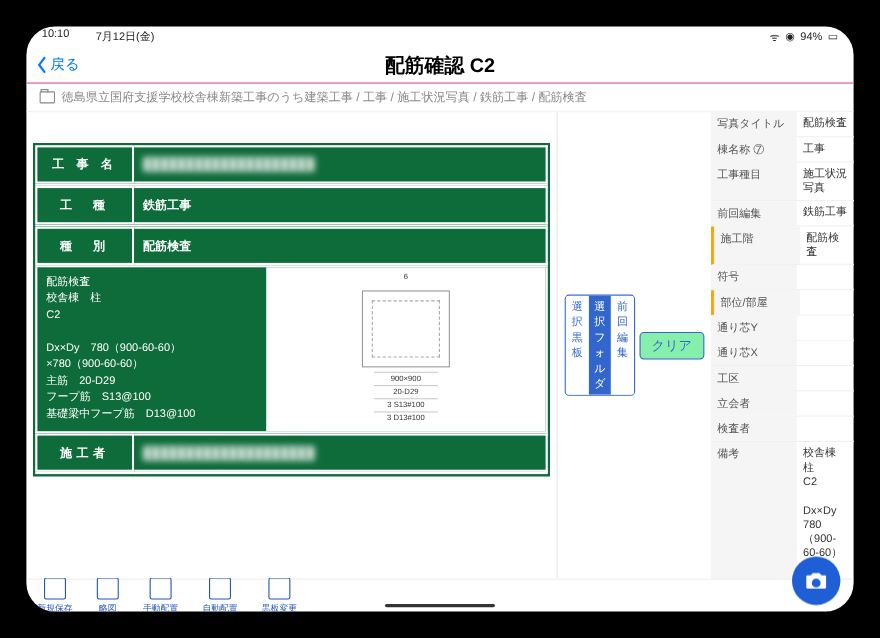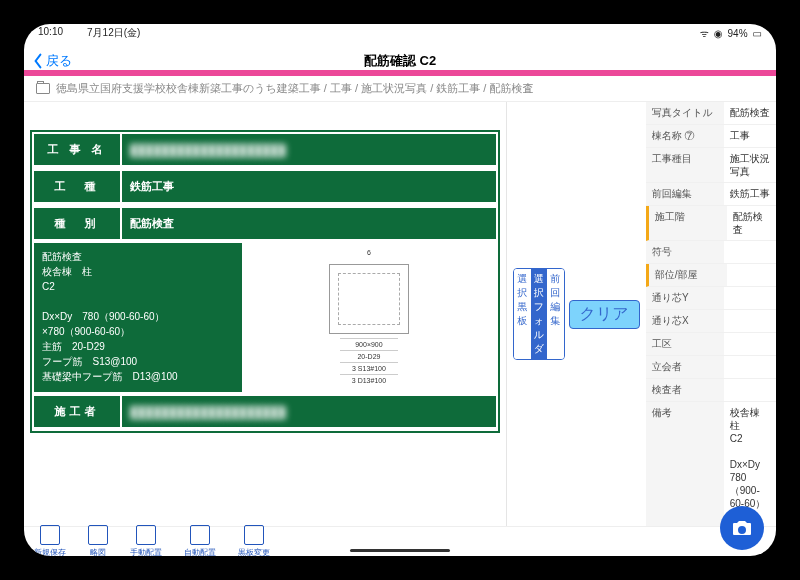--- a/index.html
+++ b/index.html
@@ -2,24 +2,24 @@
 <html><head>
 <meta charset="utf-8">
 <style>
 *{margin:0;padding:0;box-sizing:border-box;font-family:-apple-system,"Hiragino Sans",sans-serif}
 body{background:#000;width:800px;height:580px;display:flex;align-items:center;justify-content:center}
 .device{width:780px;height:560px;background:#000;border-radius:38px;padding:14px;position:relative}
 .screen{width:100%;height:100%;background:#fff;border-radius:26px;overflow:hidden;display:flex;flex-direction:column;position:relative}
 .statusbar{height:18px;display:flex;align-items:center;justify-content:space-between;padding:0 14px;font-size:10px;color:#222}
 .sb-left{display:flex;gap:24px}
 .sb-right{display:flex;gap:5px;align-items:center}
-.navbar{height:34px;display:flex;align-items:flex-end;position:relative;border-bottom:6px solid #ec4899}
+.navbar{height:34px;display:flex;align-items:center;position:relative;border-bottom:1px solid #ec4899}
 .back{display:flex;align-items:center;color:#007aff;font-size:13px;padding-left:8px;gap:2px}
 .back svg{width:12px;height:16px}
-.title{position:absolute;left:0;right:0;text-align:center;font-weight:600;font-size:13px;pointer-events:none}
+.title{position:absolute;left:0;right:0;text-align:center;font-weight:600;font-size:18px;pointer-events:none}
 .breadcrumb{height:26px;display:flex;align-items:center;padding:0 12px;font-size:11px;color:#888;gap:6px;border-bottom:1px solid #eee}
 .folder-ico{width:14px;height:11px;border:1px solid #888;border-radius:1px;position:relative}
 .folder-ico::before{content:"";position:absolute;top:-3px;left:0;width:5px;height:2px;border:1px solid #888;border-bottom:none}
 .content{flex:1;display:flex;overflow:hidden}
 .left-pane{flex:1;display:flex;flex-direction:column}
 .board-wrap{flex:1;display:flex;align-items:flex-start;padding:28px 6px 6px}
 .blackboard{background:#0e6b3a;border:2px solid #0e6b3a;width:100%;font-size:11px;color:#fff}
 .bb-row{display:flex;border-bottom:2px solid #fff}
 .bb-label{background:#0e6b3a;border:2px solid #fff;border-right:2px solid #fff;padding:8px 8px;width:90px;text-align:center;font-weight:600;letter-spacing:4px}
 .bb-val{flex:1;padding:4px 8px;background:#0e6b3a;border:2px solid #fff;border-left:none;display:flex;align-items:center;filter:blur(0)}
@@ -29,21 +29,21 @@
 .bb-diagram{flex:1;background:#fff;color:#333;font-size:8px;display:flex;flex-direction:column;align-items:center;padding:6px;gap:4px}
 .diag-box{width:80px;height:70px;border:1px solid #999;position:relative;margin-top:4px}
 .diag-box::before{content:"";position:absolute;inset:8px;border:1px dashed #aaa}
 .diag-rows{font-size:7px;text-align:center;line-height:1.3}
 .diag-rows div{border-top:1px solid #ccc;padding:1px 12px}
 .right-pane{width:270px;border-left:1px solid #e5e5e5;display:flex;flex-direction:row;overflow-y:auto}
 .seg-row{display:flex;gap:4px;padding:4px 6px;align-items:center}
 .seg{flex:1;display:flex;border:1px solid #3366cc;border-radius:4px;overflow:hidden;font-size:10px}
 .seg-btn{flex:1;text-align:center;padding:3px 2px;color:#3366cc;background:#fff}
 .seg-btn.active{background:#3366cc;color:#fff}
-.clear-btn{border:1px solid #3366cc;border-radius:4px;color:#3366cc;font-size:16px;padding:3px 10px;background:#7dd3fc}
+.clear-btn{border:1px solid #3366cc;border-radius:4px;color:#3366cc;font-size:12px;padding:3px 10px;background:#86efac}
 .field{display:flex;font-size:10px;border-bottom:1px solid #f0f0f0}
 .field-l{width:78px;background:#f5f5f5;padding:4px 6px;color:#555}
 .field-v{flex:1;padding:4px 6px;color:#333;white-space:pre-line;line-height:1.3}
 .field.orange{border-left:3px solid #f4a817}
 .toolbar{height:30px;display:flex;align-items:center;padding:0 10px;gap:22px;border-top:1px solid #eee;position:relative}
 .tb-btn{display:flex;flex-direction:column;align-items:center;gap:2px;color:#2255bb;font-size:8px}
 .tb-ico{width:20px;height:20px;border:1.5px solid #2255bb;border-radius:2px;position:relative}
 .cam-btn{position:absolute;right:12px;bottom:6px;width:44px;height:44px;background:#1e5fd6;border-radius:50%;display:flex;align-items:center;justify-content:center}
 .cam-btn svg{width:24px;height:24px;fill:#fff}
 .home-ind{position:absolute;bottom:4px;left:50%;transform:translateX(-50%);width:100px;height:3px;background:#333;border-radius:2px}

